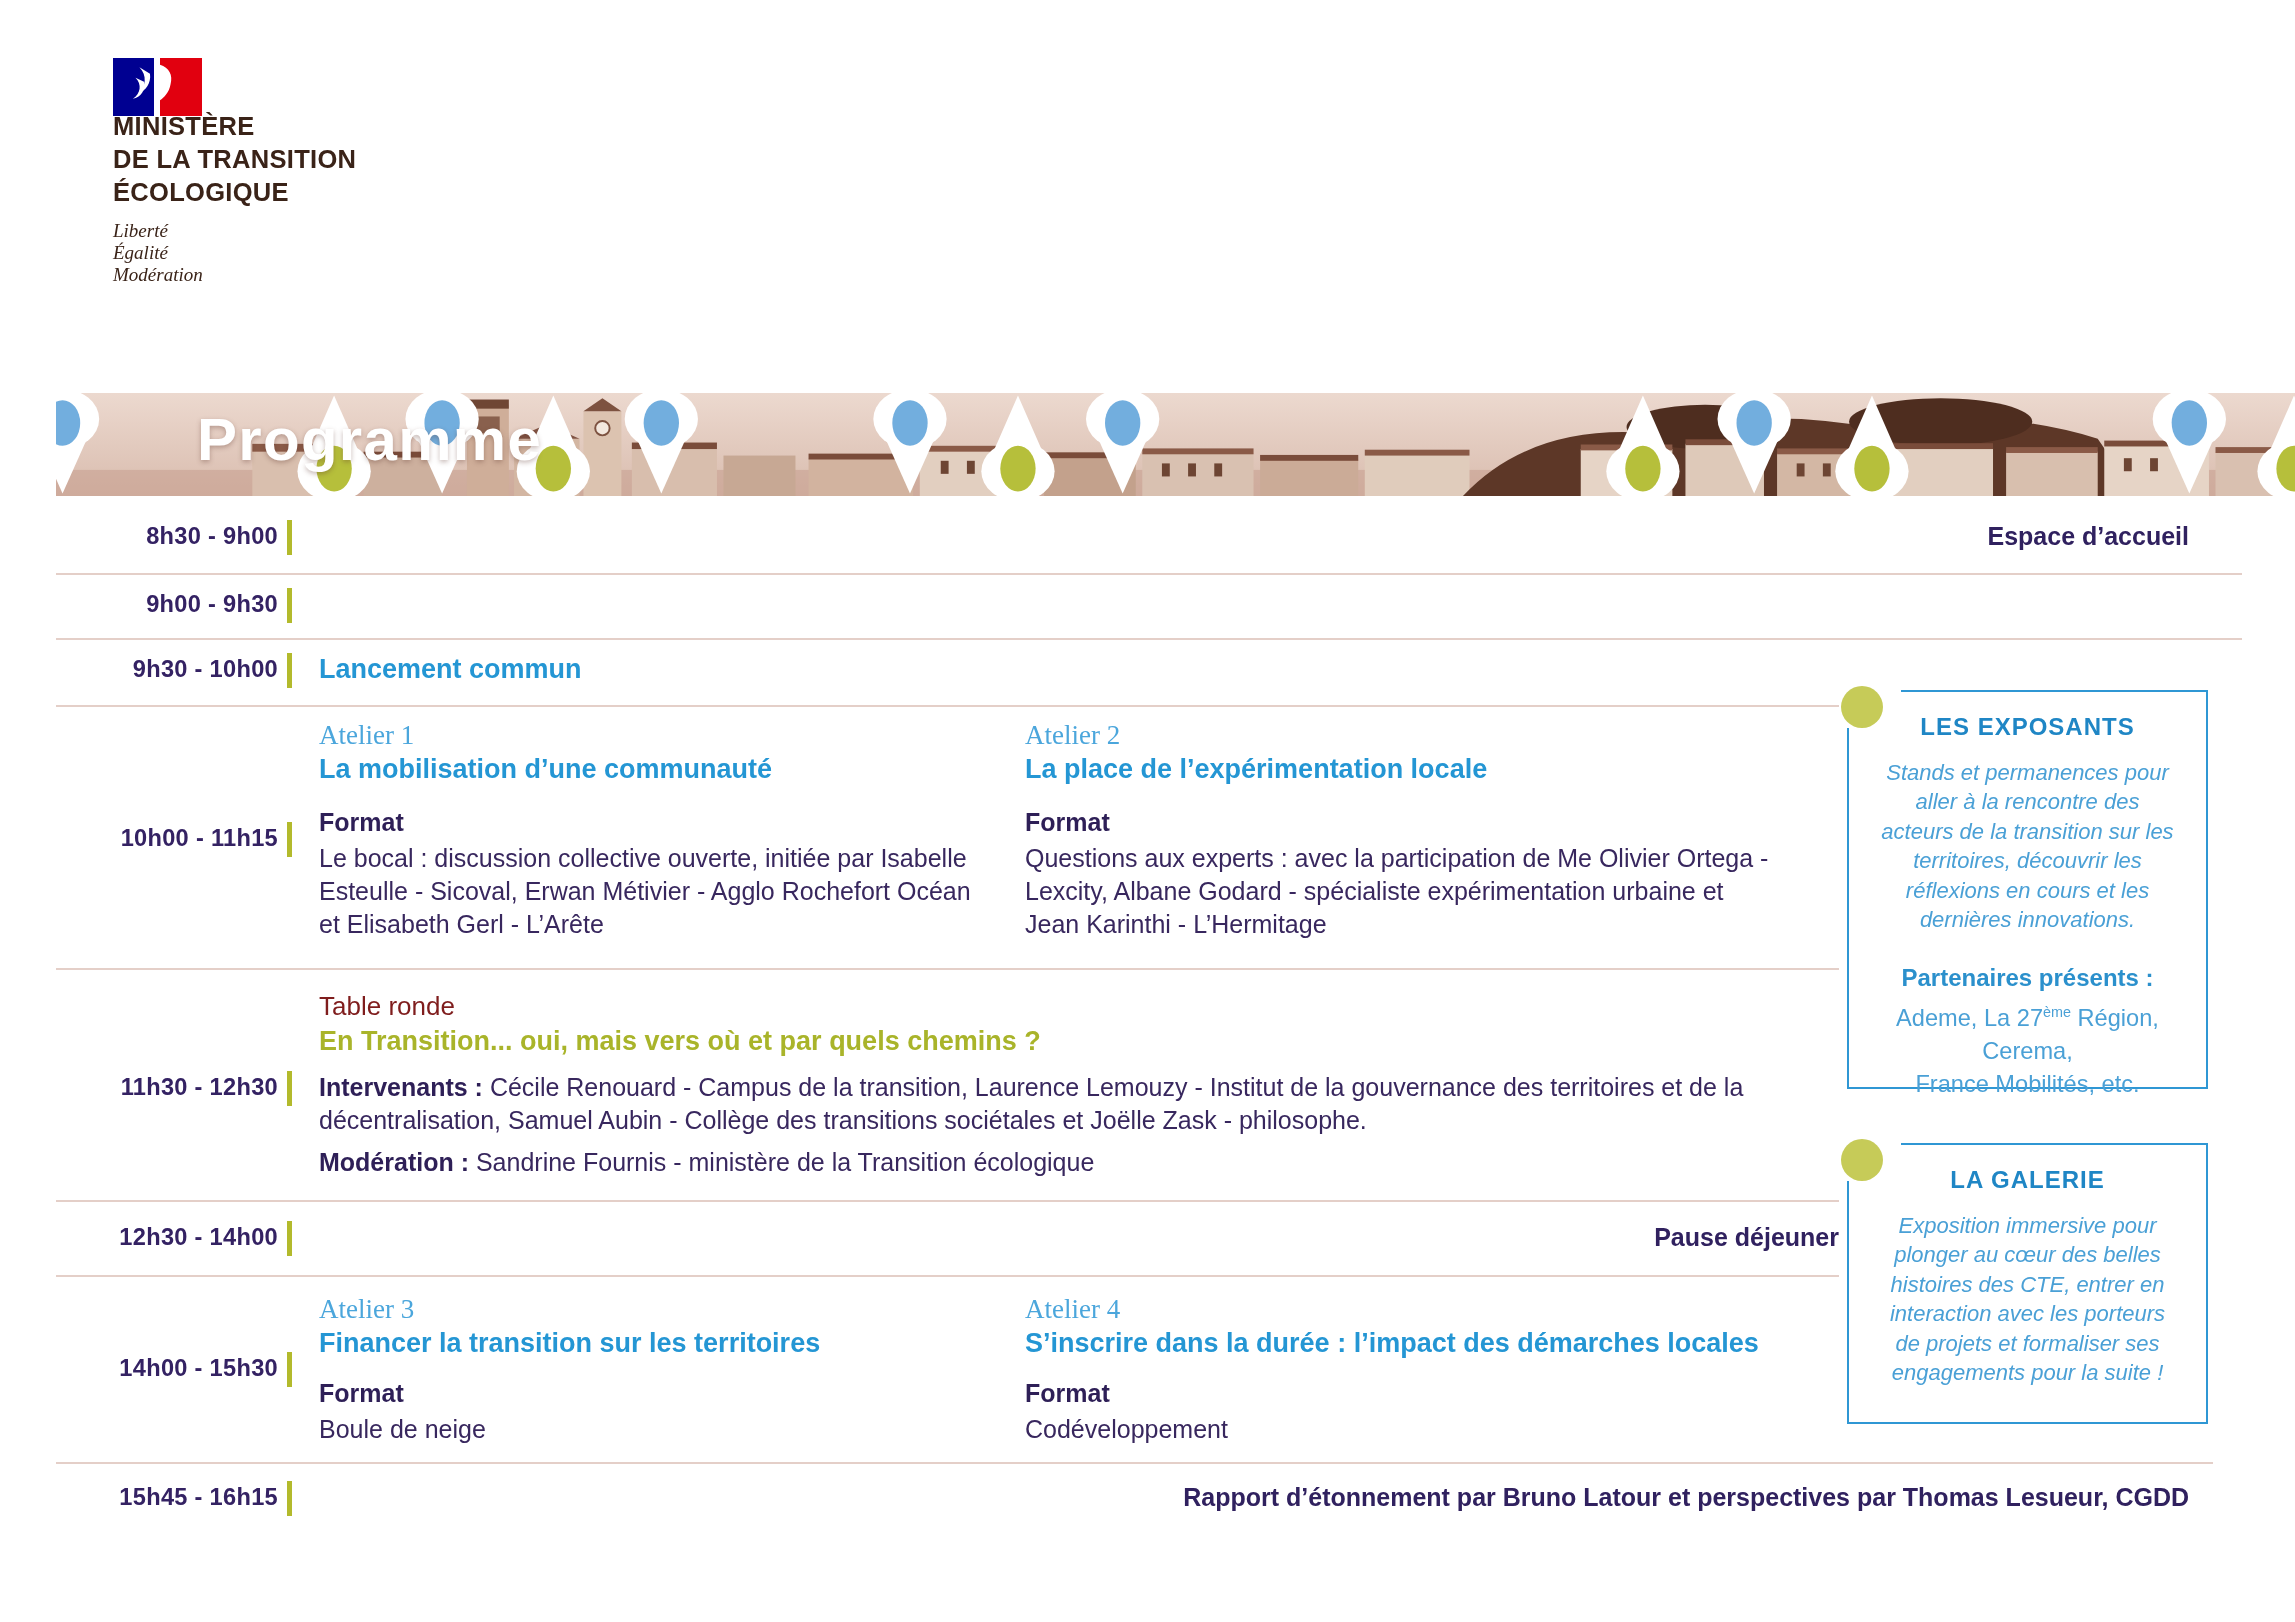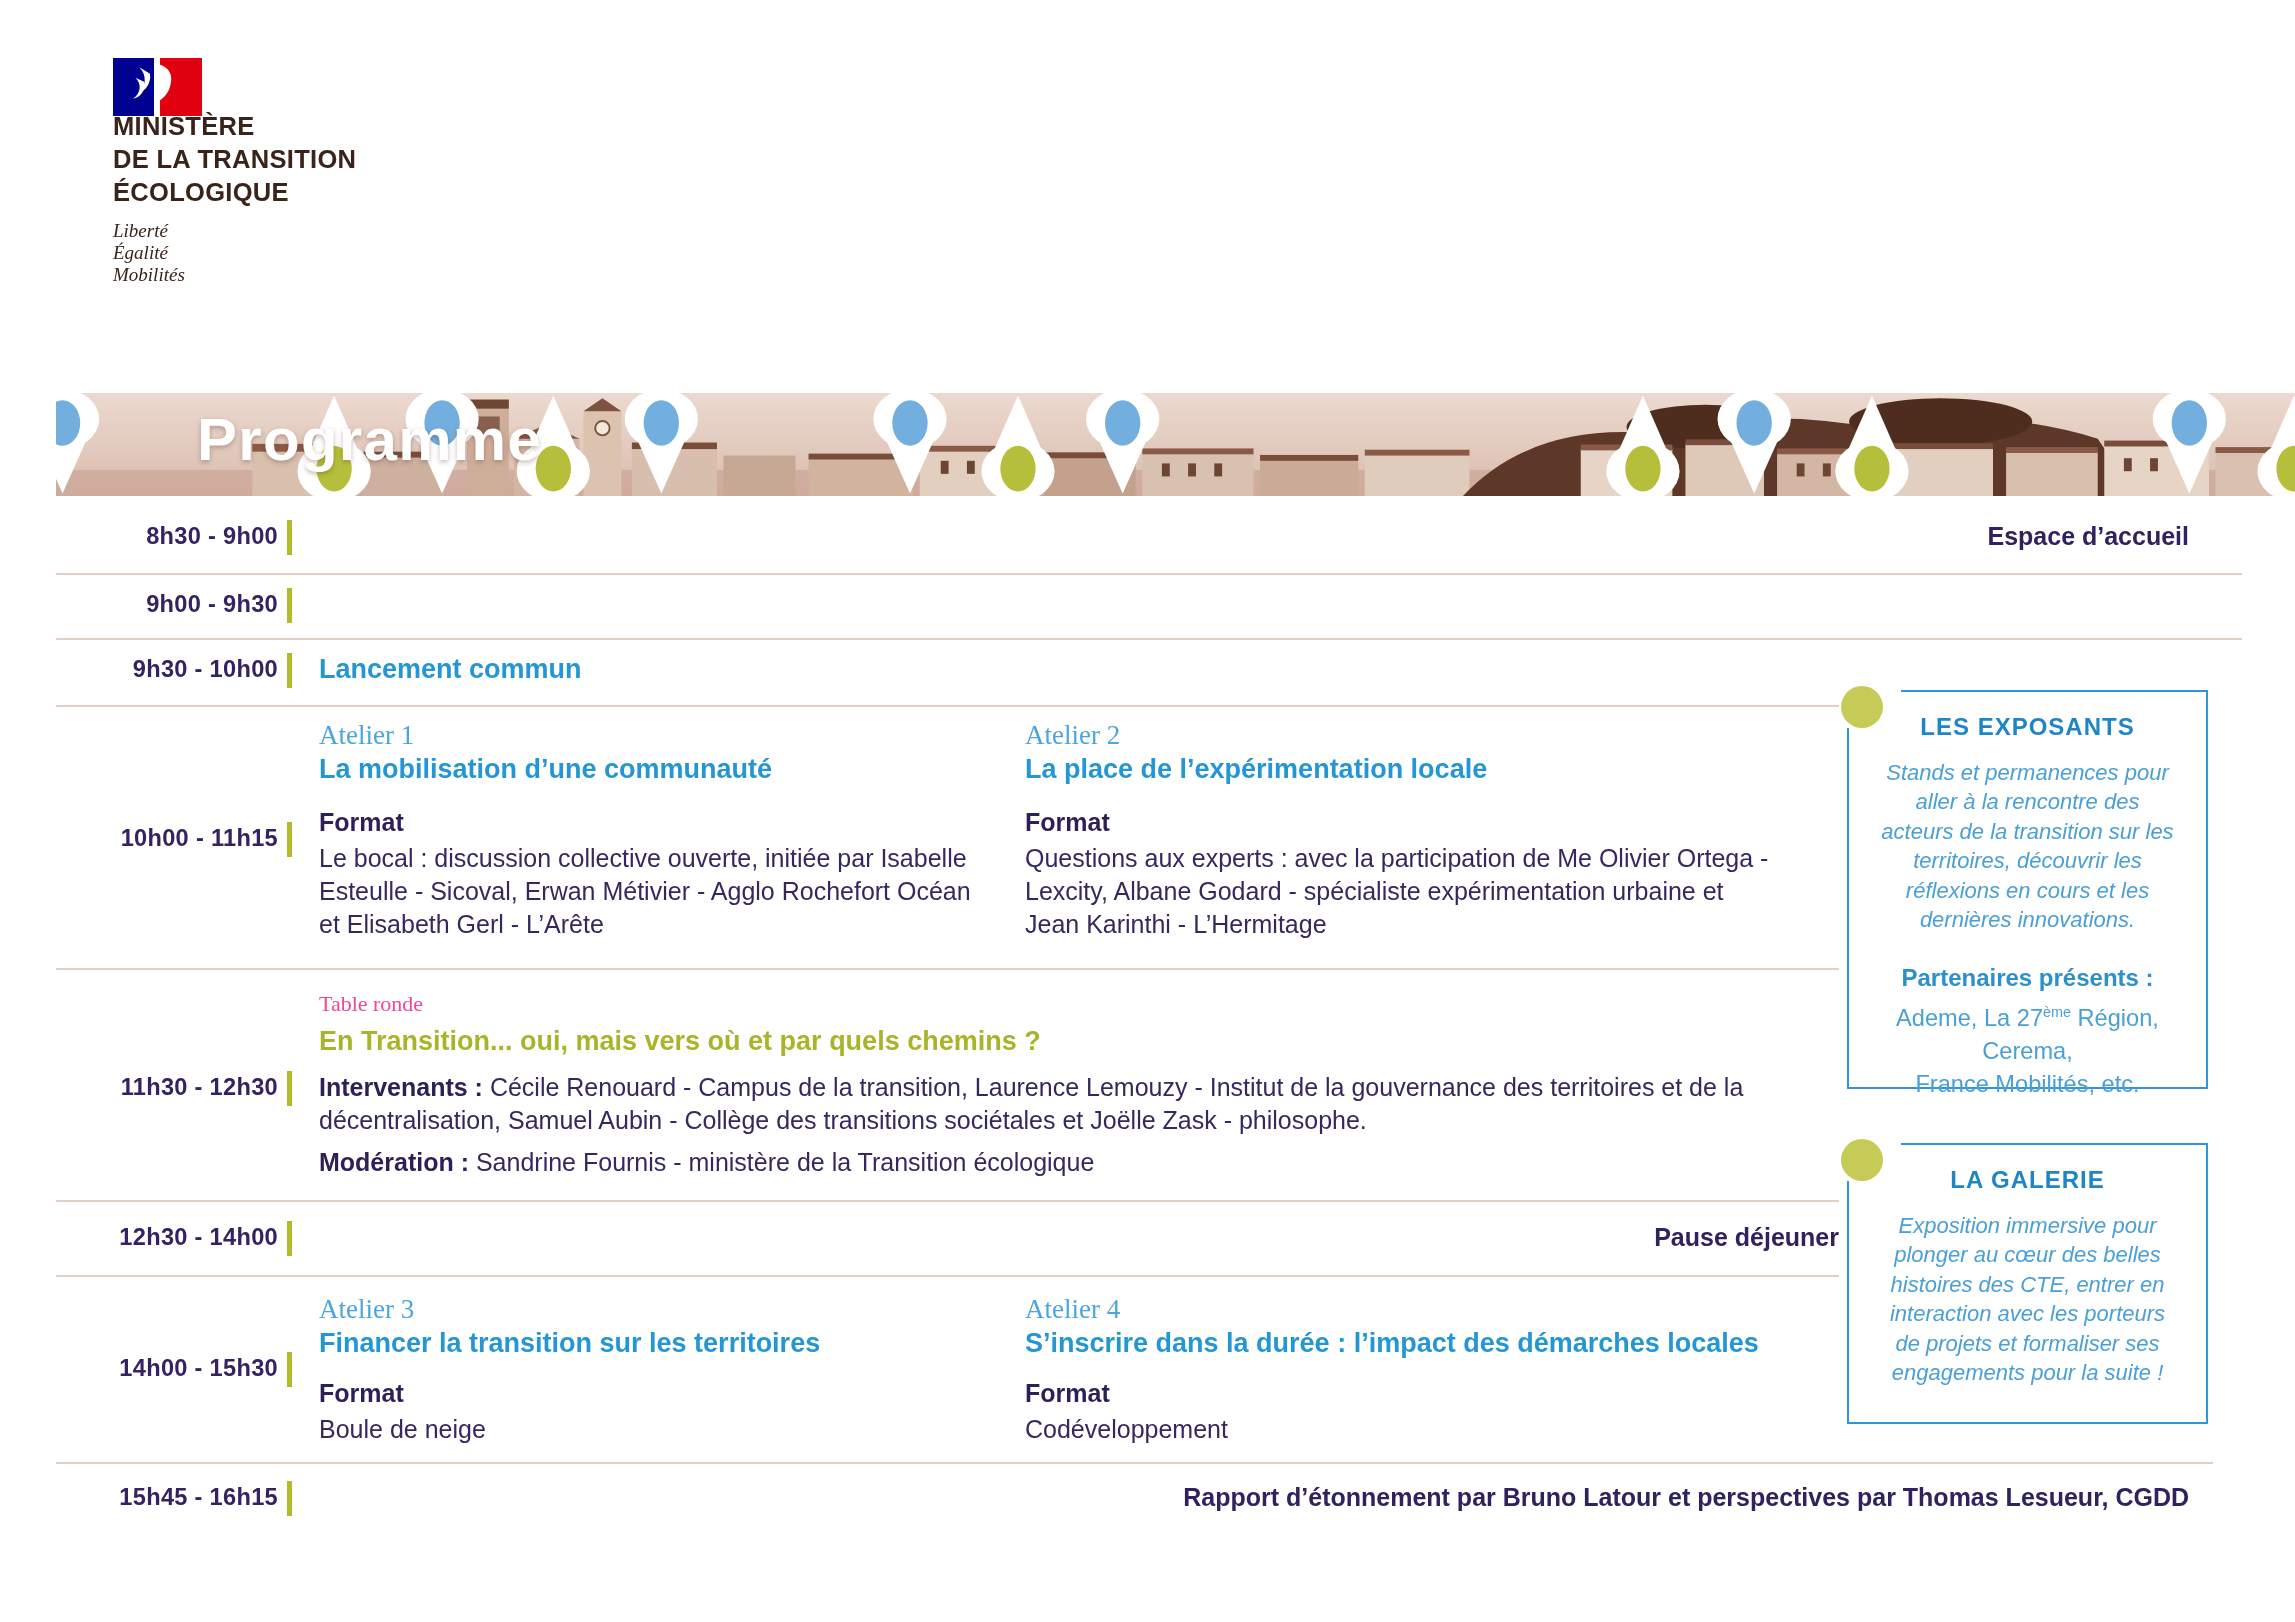--- a/index.html
+++ b/index.html
@@ -29,21 +29,21 @@
                 text-shadow:0 2px 5.2px rgba(90,50,40,.35);letter-spacing:1.3px;}
 
   
   .time{position:absolute;left:56px;width:222px;text-align:right;font-size:23.6px;font-weight:700;
         color:#342263;letter-spacing:0.3px;white-space:nowrap;}
   .tbar{position:absolute;left:287px;width:4.6px;height:35px;background:#b3ba2c;}
   .divider{position:absolute;left:56px;height:2px;background:#e4cfc8;}
   .center-title{position:absolute;text-align:right;font-size:25px;font-weight:700;color:#30215f;white-space:nowrap;}
   .section-title-blue{position:absolute;font-size:27px;font-weight:700;color:#2496d4;white-space:nowrap;}
   .atelier-label{position:absolute;font-size:27px;font-weight:400;color:#4ba6dc;font-family:Liberation Serif, serif;}
-  .kicker-olive{position:absolute;font-size:22px;font-weight:400;color:#ec4899;font-family:Liberation Serif, serif;}
+  .kicker-olive{position:absolute;font-size:26px;font-weight:400;color:#7f1d1d;}
   .title-olive{position:absolute;font-size:27px;font-weight:700;color:#a9b42a;white-space:nowrap;}
   .format-label{position:absolute;font-size:25px;font-weight:700;color:#2e1f57;}
   .body-text{position:absolute;font-size:25px;color:#38275e;line-height:33px;}
   .body-text b{color:#2e1f57;}
 
   
   .side-box{position:absolute;left:1847px;width:361px;border:2px solid #2f97d4;background:#fff;
             box-sizing:border-box;text-align:center;}
   .corner-mask{position:absolute;background:#ffffff;}
   .corner-dot{position:absolute;width:42px;height:42px;border-radius:50%;background:#c6cb58;}
@@ -73,21 +73,21 @@
     </div>
   </div>
   <div class="min-name">
     <div>MINISTÈRE</div>
     <div>DE LA TRANSITION</div>
     <div>ÉCOLOGIQUE</div>
   </div>
   <div class="min-motto">
     <div>Liberté</div>
     <div>Égalité</div>
-    <div>Mobilités</div>
+    <div>Modération</div>
   </div>
 
 
   <div class="banner">
     <svg viewBox="0 0 3423 158" preserveAspectRatio="none">
       <defs>
         <linearGradient id="sky" x1="0" y1="0" x2="0" y2="1">
           <stop offset="0" stop-color="#ecd9cf"></stop>
             <stop offset="1" stop-color="#d9bcae"></stop>
         </linearGradient>

